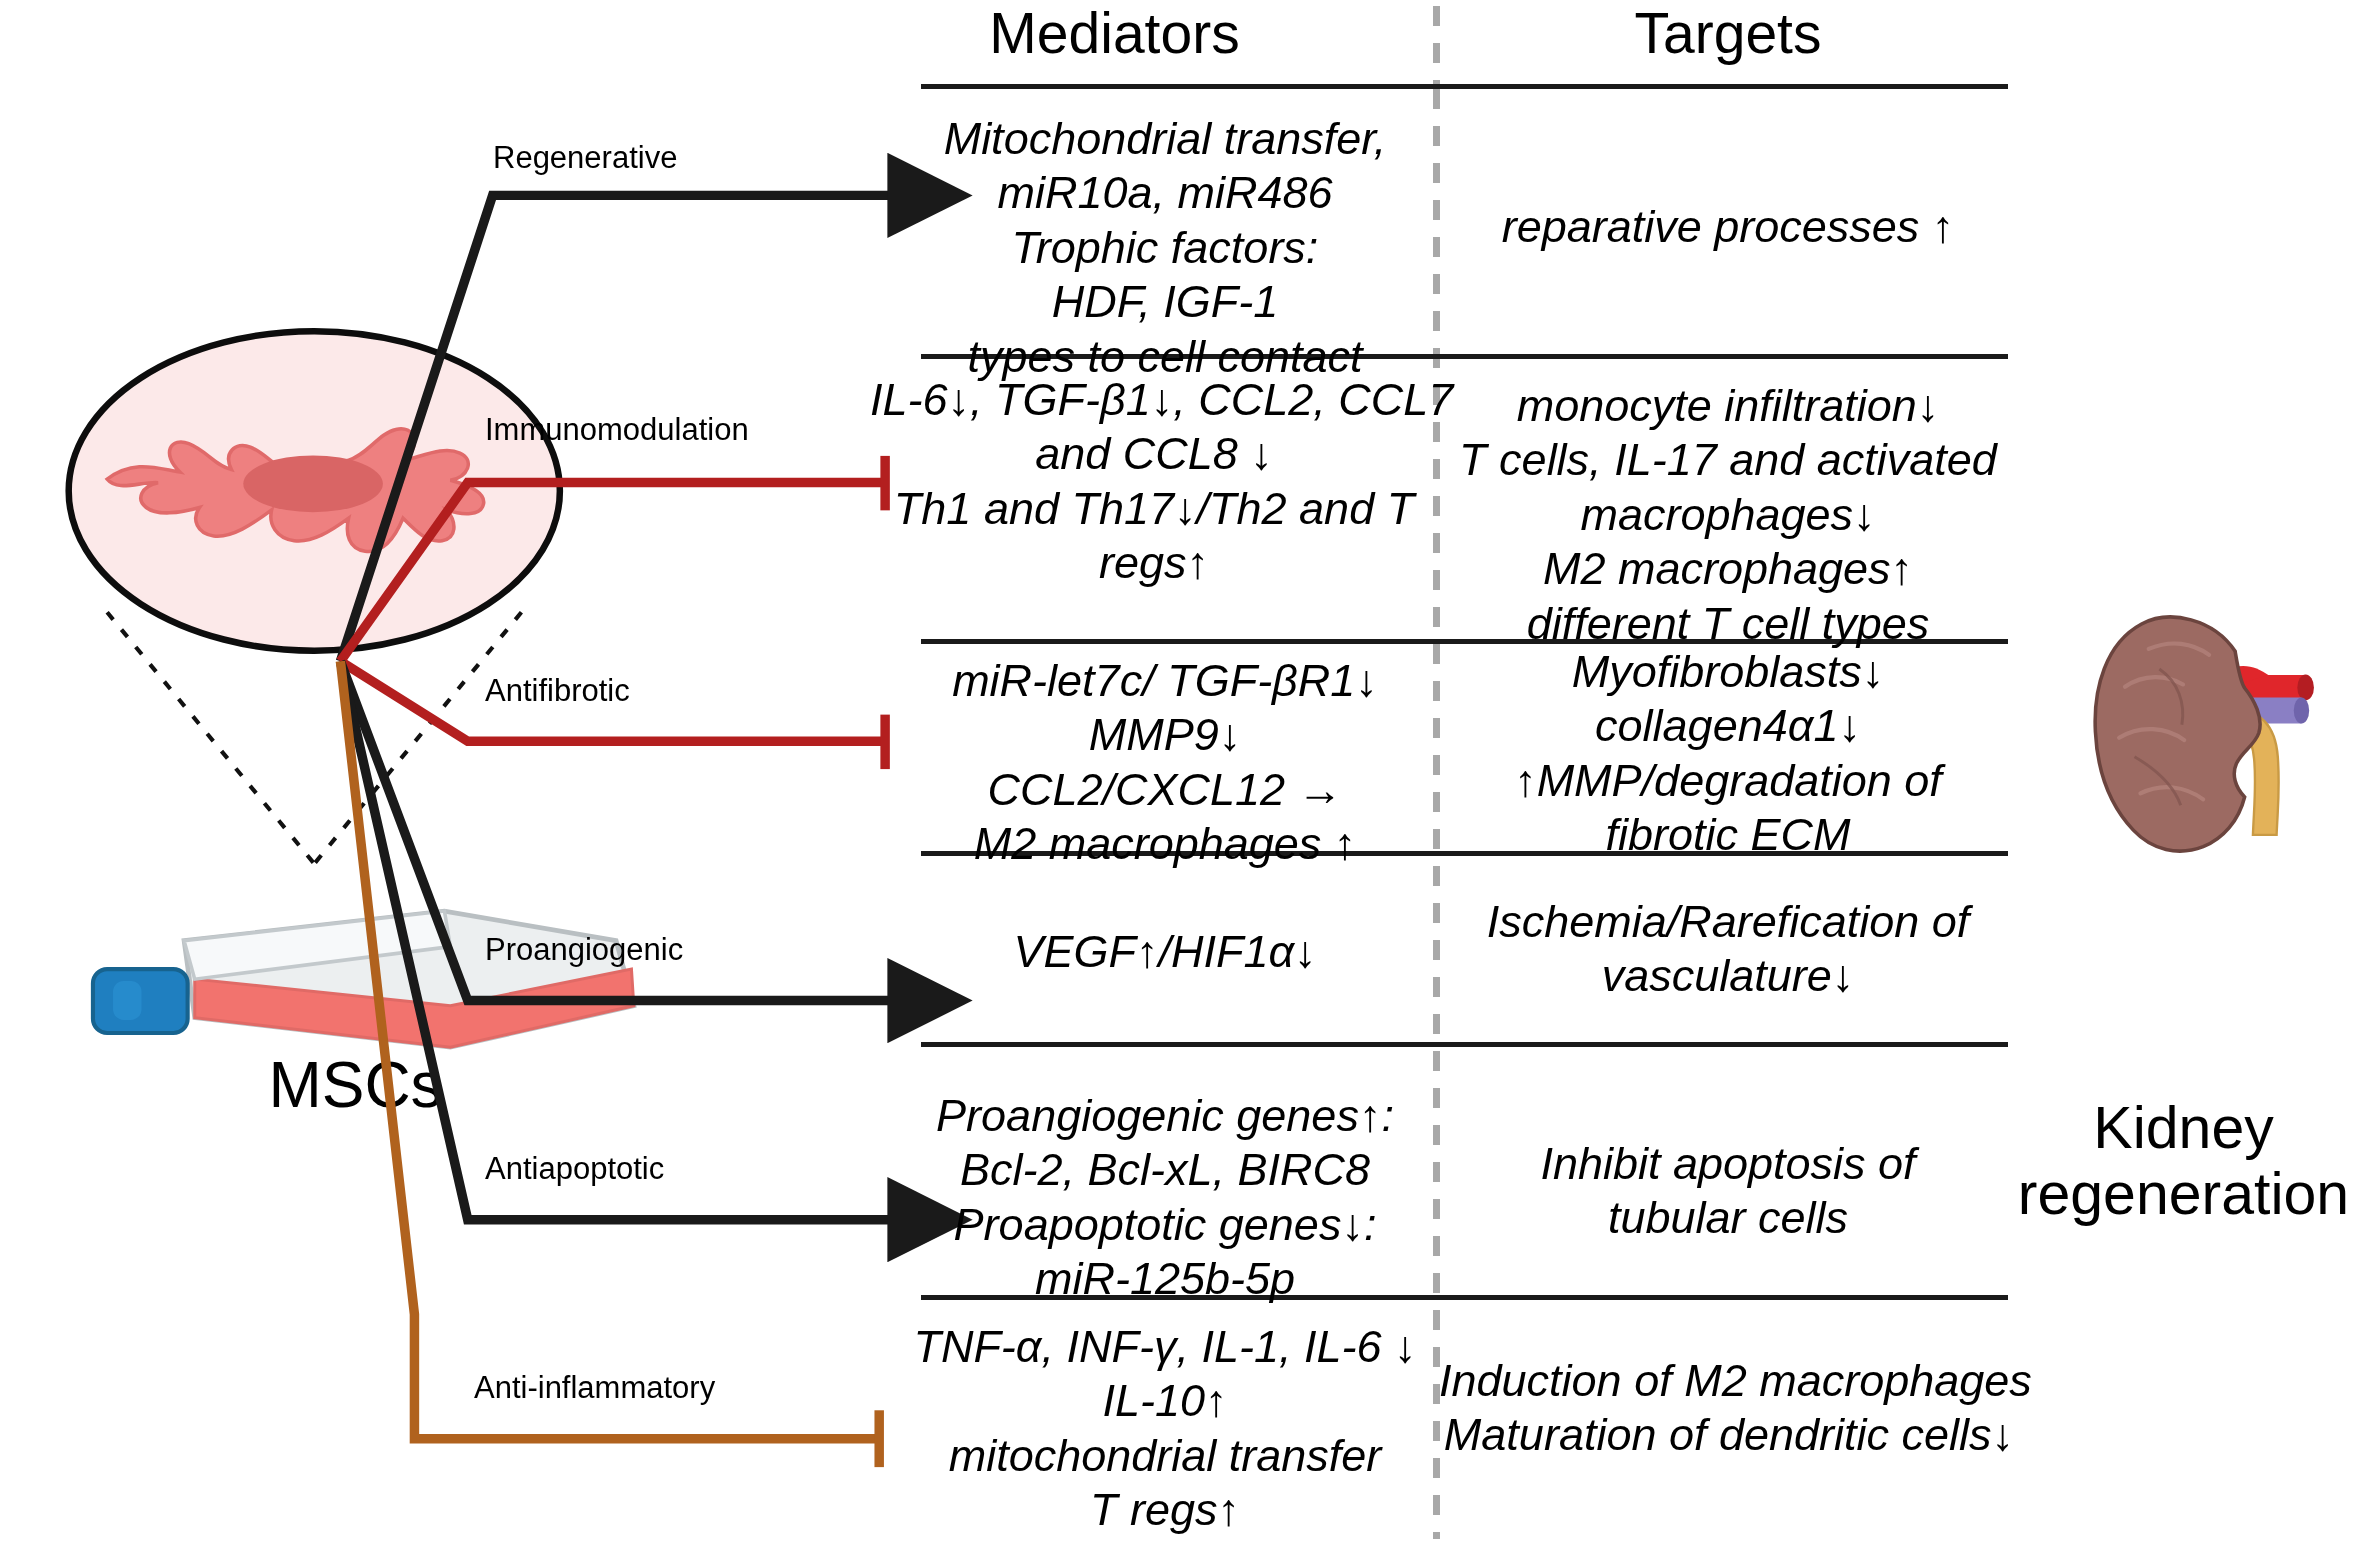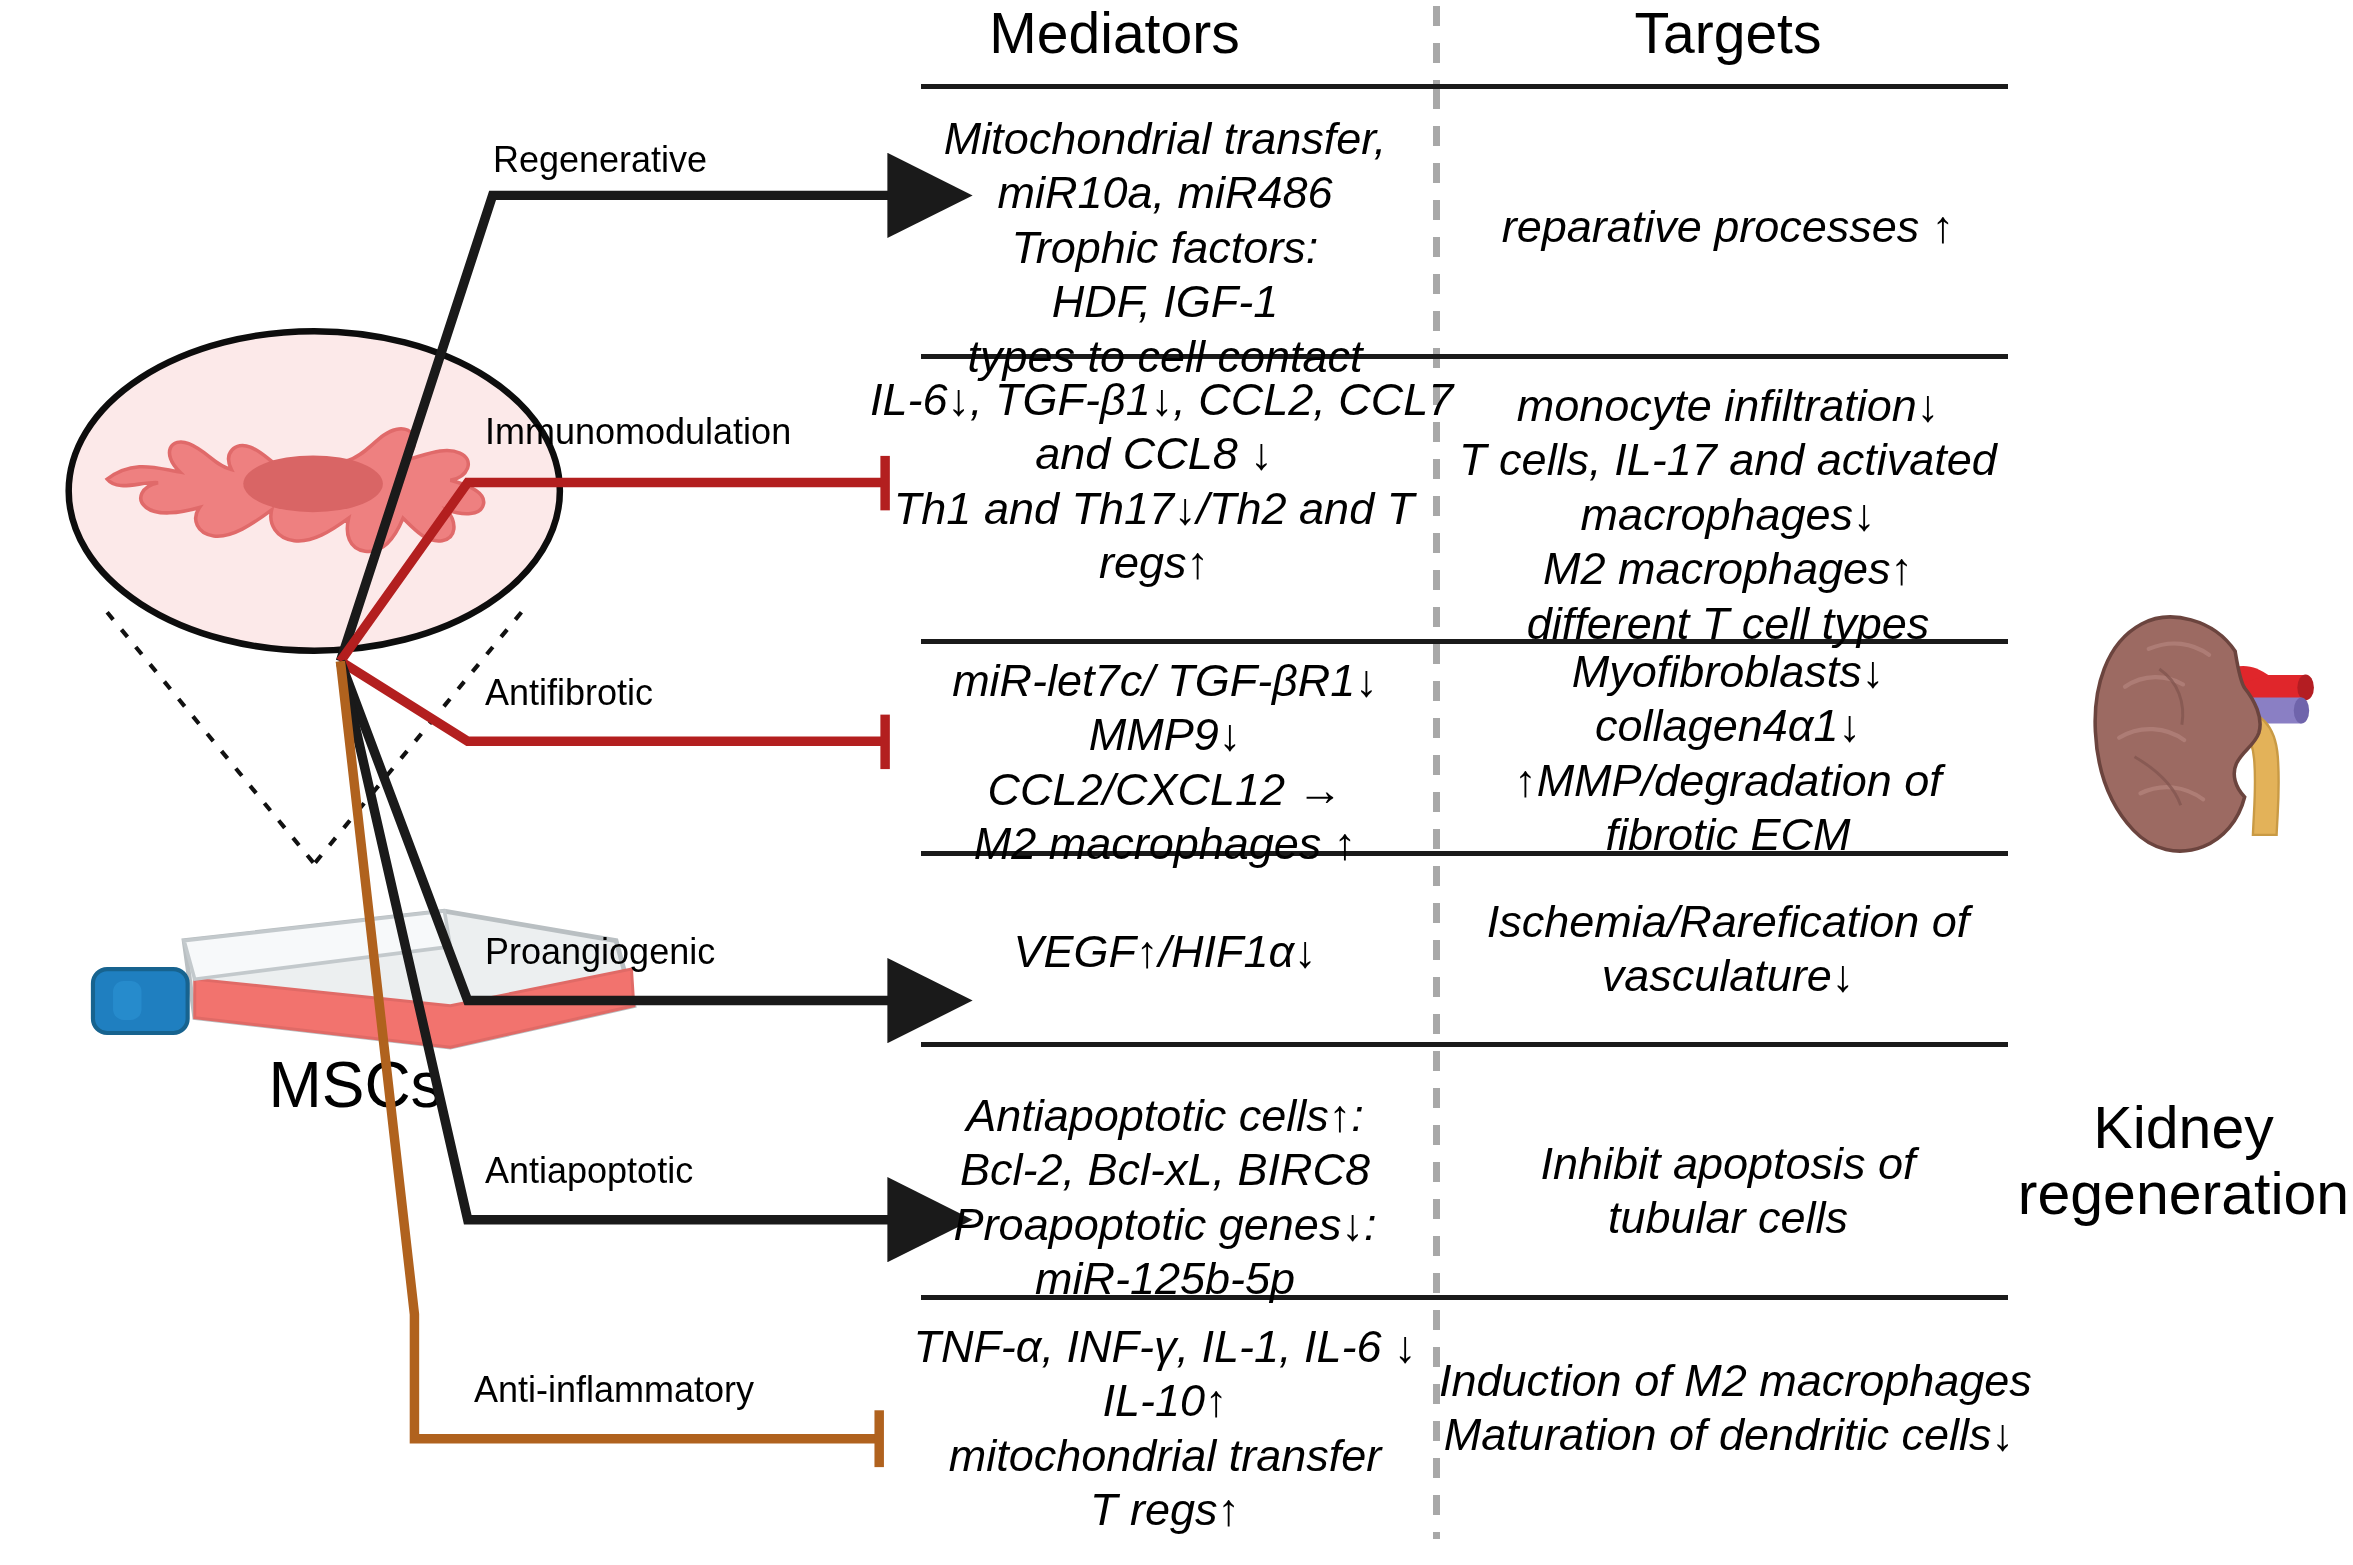--- a/index.html
+++ b/index.html
@@ -3,21 +3,21 @@
 <meta charset="utf-8">
 <style>
   html,body{margin:0;padding:0;background:#fff;}
   body{width:2354px;height:1566px;position:relative;overflow:hidden;
        font-family:"Liberation Sans","DejaVu Sans",sans-serif;color:#000;}
   #stage{position:absolute;inset:0;width:2354px;height:1566px;}
   .abs{position:absolute;}
 
   
   .col-head{font-size:57px;text-align:center;line-height:1;white-space:nowrap;}
-  .branch-label{font-size:36px;line-height:1;white-space:nowrap;text-align:right;}
+  .branch-label{font-size:31px;line-height:1;white-space:nowrap;text-align:right;}
   .cellfig-label{font-size:64px;font-weight:400;text-align:center;white-space:nowrap;}
   .kidney-label{font-size:59px;text-align:center;line-height:1.12;margin-top:18px;}
   .cell-text{font-size:45px;line-height:1.21;text-align:center;}
   .cell-text .ln{display:block;white-space:nowrap;font-style:italic;}
 
   
   .rule{position:absolute;background:#1a1a1a;height:5.3px;}
   .vdash{position:absolute;width:6.5px;
          background:repeating-linear-gradient(to bottom,#a8a8a8 0 20px,rgba(0,0,0,0) 20px 37px);}
 
@@ -171,21 +171,21 @@
 
   <div class="abs cell-text" style="left:897px;top:925px;width:536px;">
       <span class="ln">VEGF↑/HIF1α↓</span>
     </div>
   <div class="abs cell-text" style="left:1444px;top:895px;width:568px;">
       <span class="ln">Ischemia/Rarefication of</span>
       <span class="ln">vasculature↓</span>
     </div>
 
   <div class="abs cell-text" style="left:897px;top:1089px;width:536px;">
-      <span class="ln">Antiapoptotic cells↑:</span>
+      <span class="ln">Proangiogenic genes↑:</span>
       <span class="ln">Bcl-2, Bcl-xL, BIRC8</span>
       <span class="ln">Proapoptotic genes↓:</span>
       <span class="ln">miR-125b-5p</span>
     </div>
   <div class="abs cell-text" style="left:1444px;top:1137px;width:568px;">
       <span class="ln">Inhibit  apoptosis of</span>
       <span class="ln">tubular cells</span>
     </div>
 
   <div class="abs cell-text" style="left:897px;top:1320px;width:536px;">

